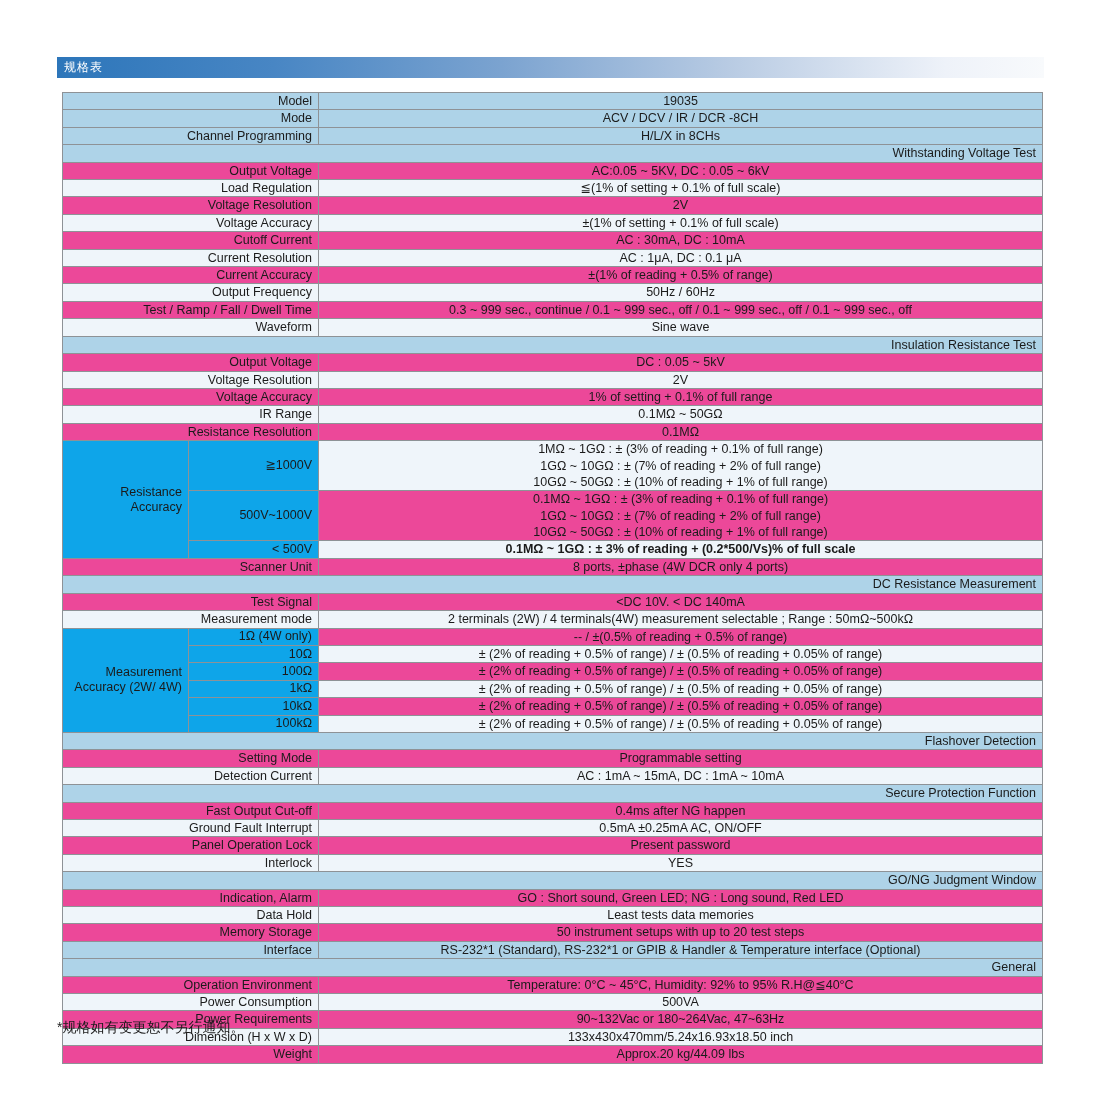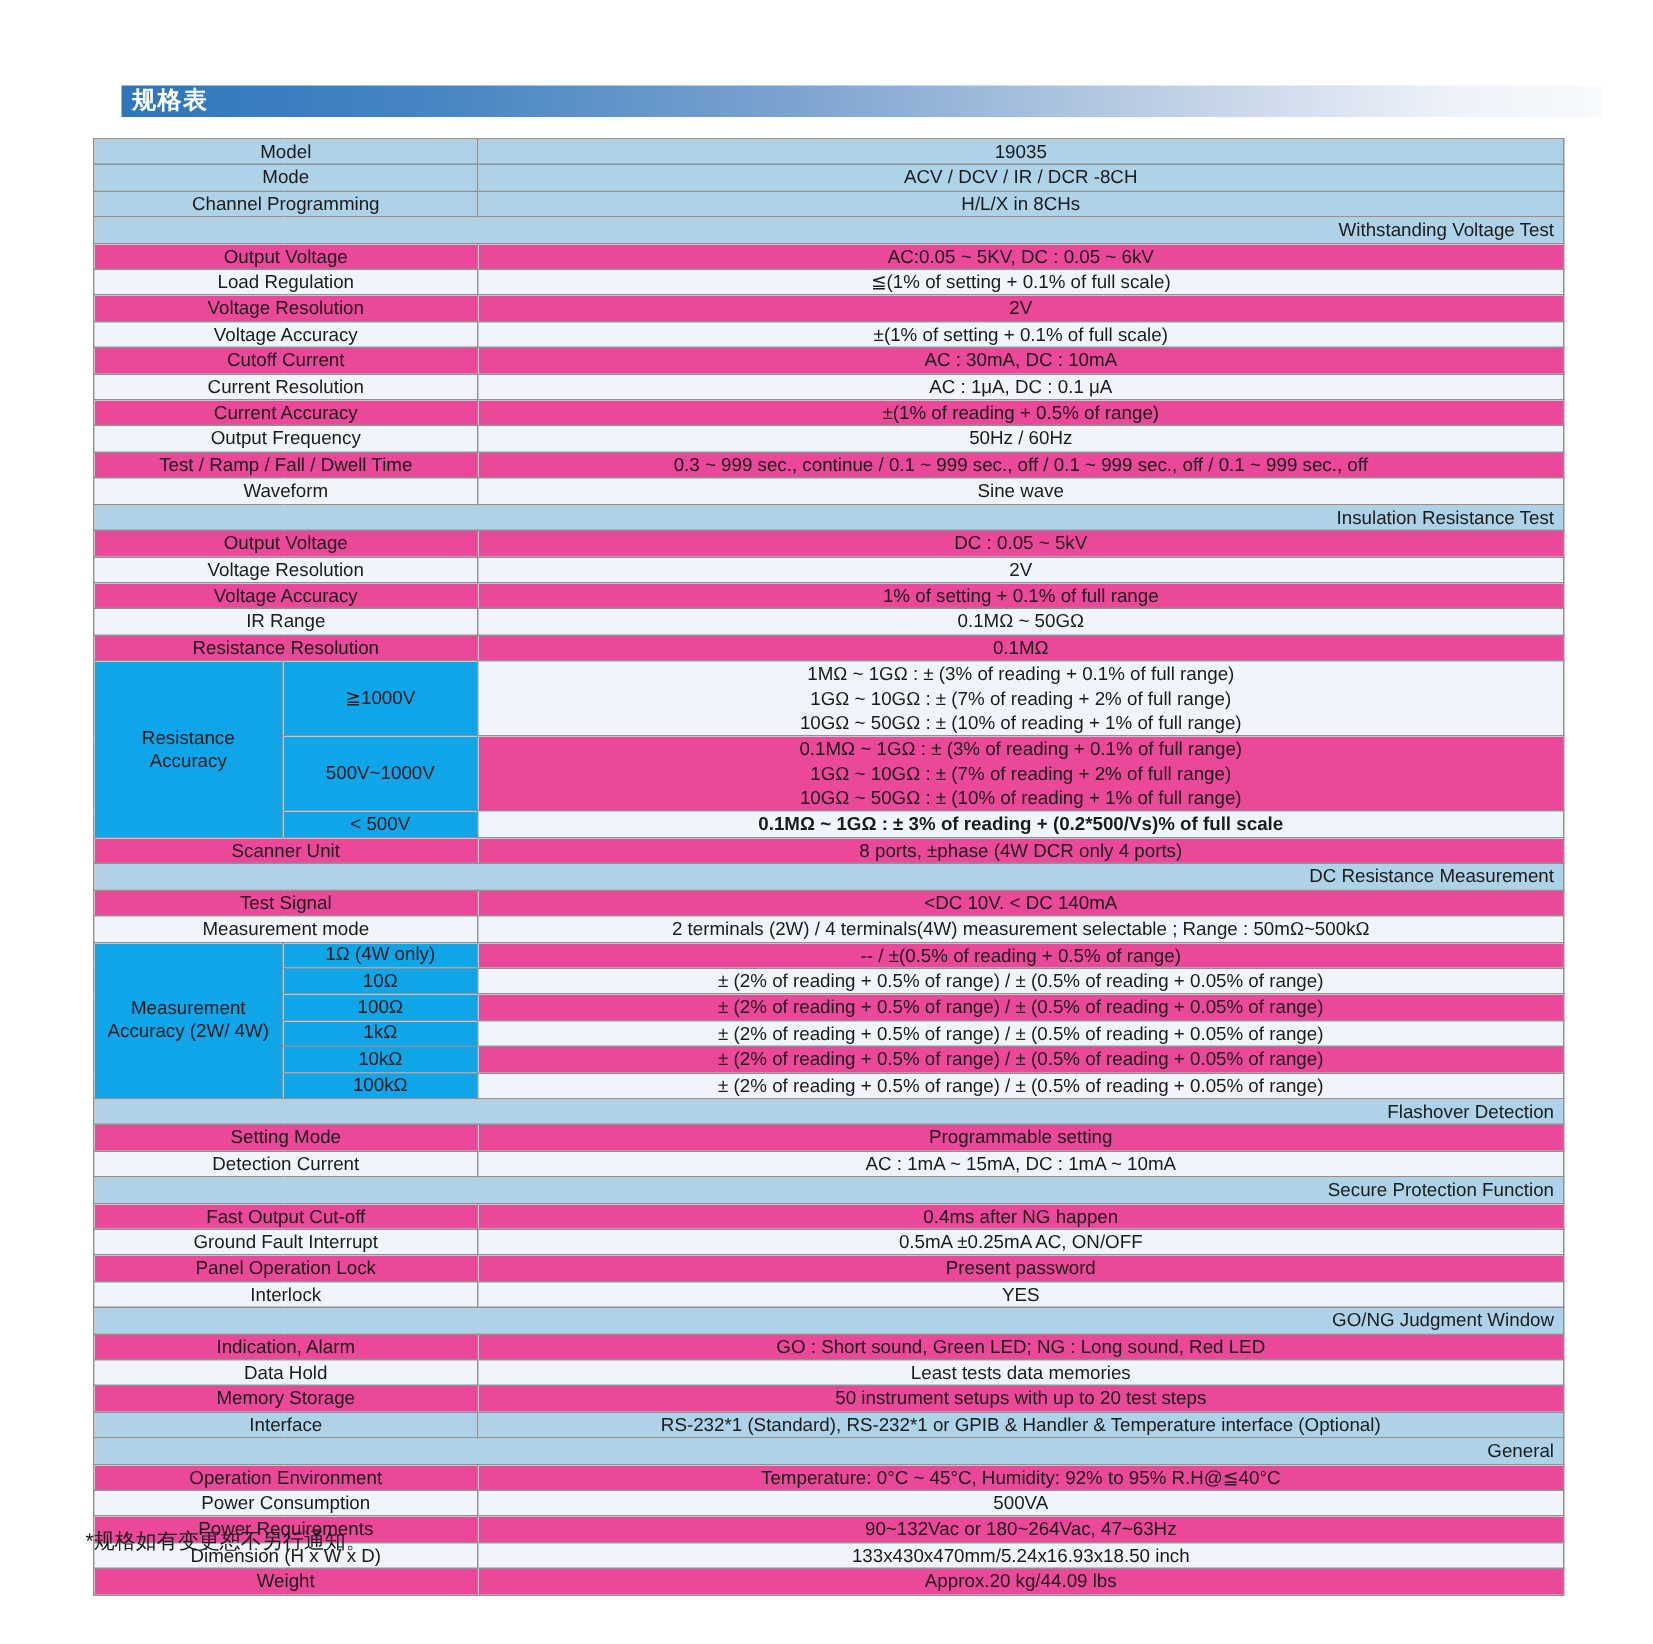--- a/index.html
+++ b/index.html
@@ -6,38 +6,38 @@
   html,body { background:#ffffff; }
   body {
     font-family:"Liberation Sans","DejaVu Sans",sans-serif;
     color:#1b1b1b;
     width:1102px; height:1096px;
     position:relative;
   }
   .titlebar {
     position:absolute; left:57px; top:57px; width:987px; height:21px;
     background:linear-gradient(to right,#2d76ba 0%,#4886c4 22%,#7ba3d0 45%,#b8cbe3 68%,#eef2f9 90%,#f8fafc 100%);
-    color:#ffffff; font-weight:bold; font-size:16px; line-height:21px;
-    padding-left:7px; letter-spacing:1px;margin-left:24px;
+    color:#ffffff; font-weight:normal; font-size:12px; line-height:21px;
+    padding-left:7px; letter-spacing:1px;
   }
   table.spec {
     position:absolute; left:62px; top:92px; width:980px;
     border-collapse:collapse; table-layout:fixed;
   }
   table.spec td {
     border:1px solid #8e9296;
     font-size:12.5px;
     height:16.4px;
     line-height:16.4px;
     padding:0 6px;
     vertical-align:middle;
     white-space:nowrap;
     overflow:hidden;
   }
-  td.label { text-align:center; }
+  td.label { text-align:right; }
   td.value { text-align:center; }
   td.sectioncell { background:#aed3e8; text-align:right; }
   .hl { background:#aed3e8; }
   .alt0 { background:#ec4899; }
   .alt1 { background:#eff5fa; }
   .groupcell {
     background:#0ea5e9;
     white-space:normal !important;
     line-height:15px !important;
   }

